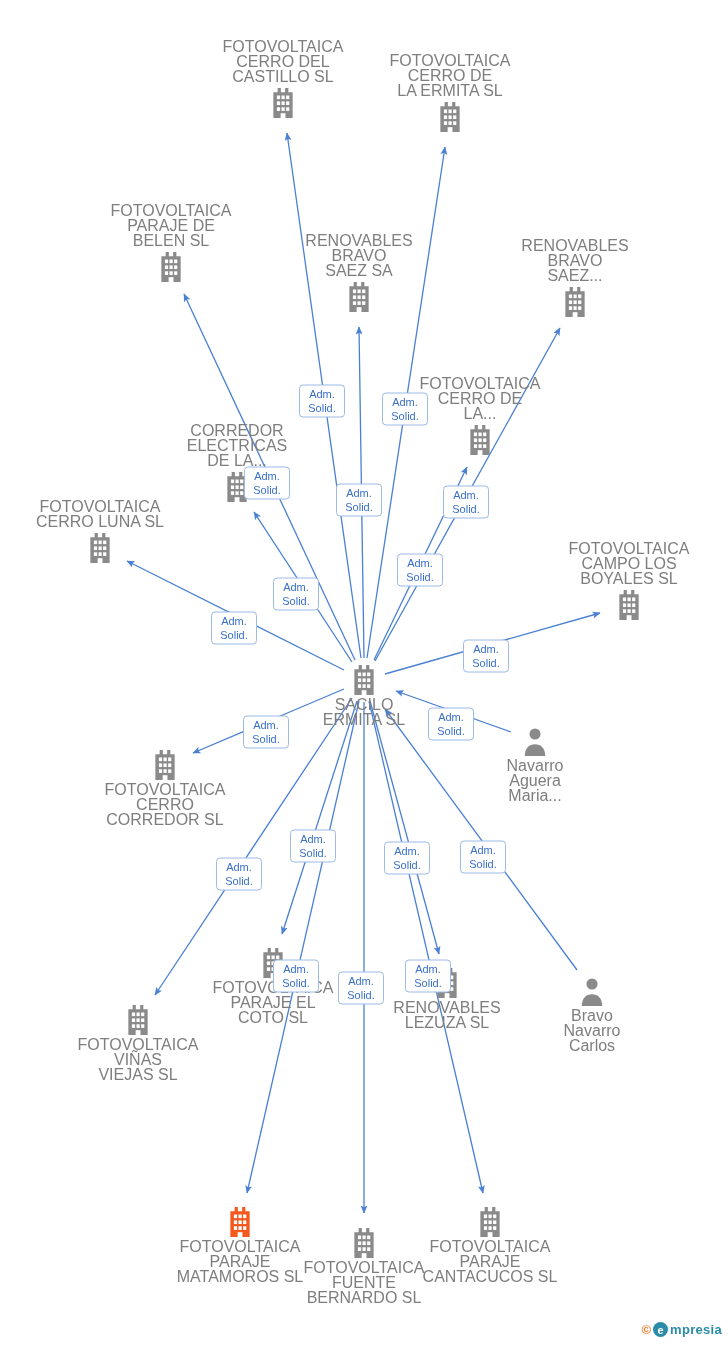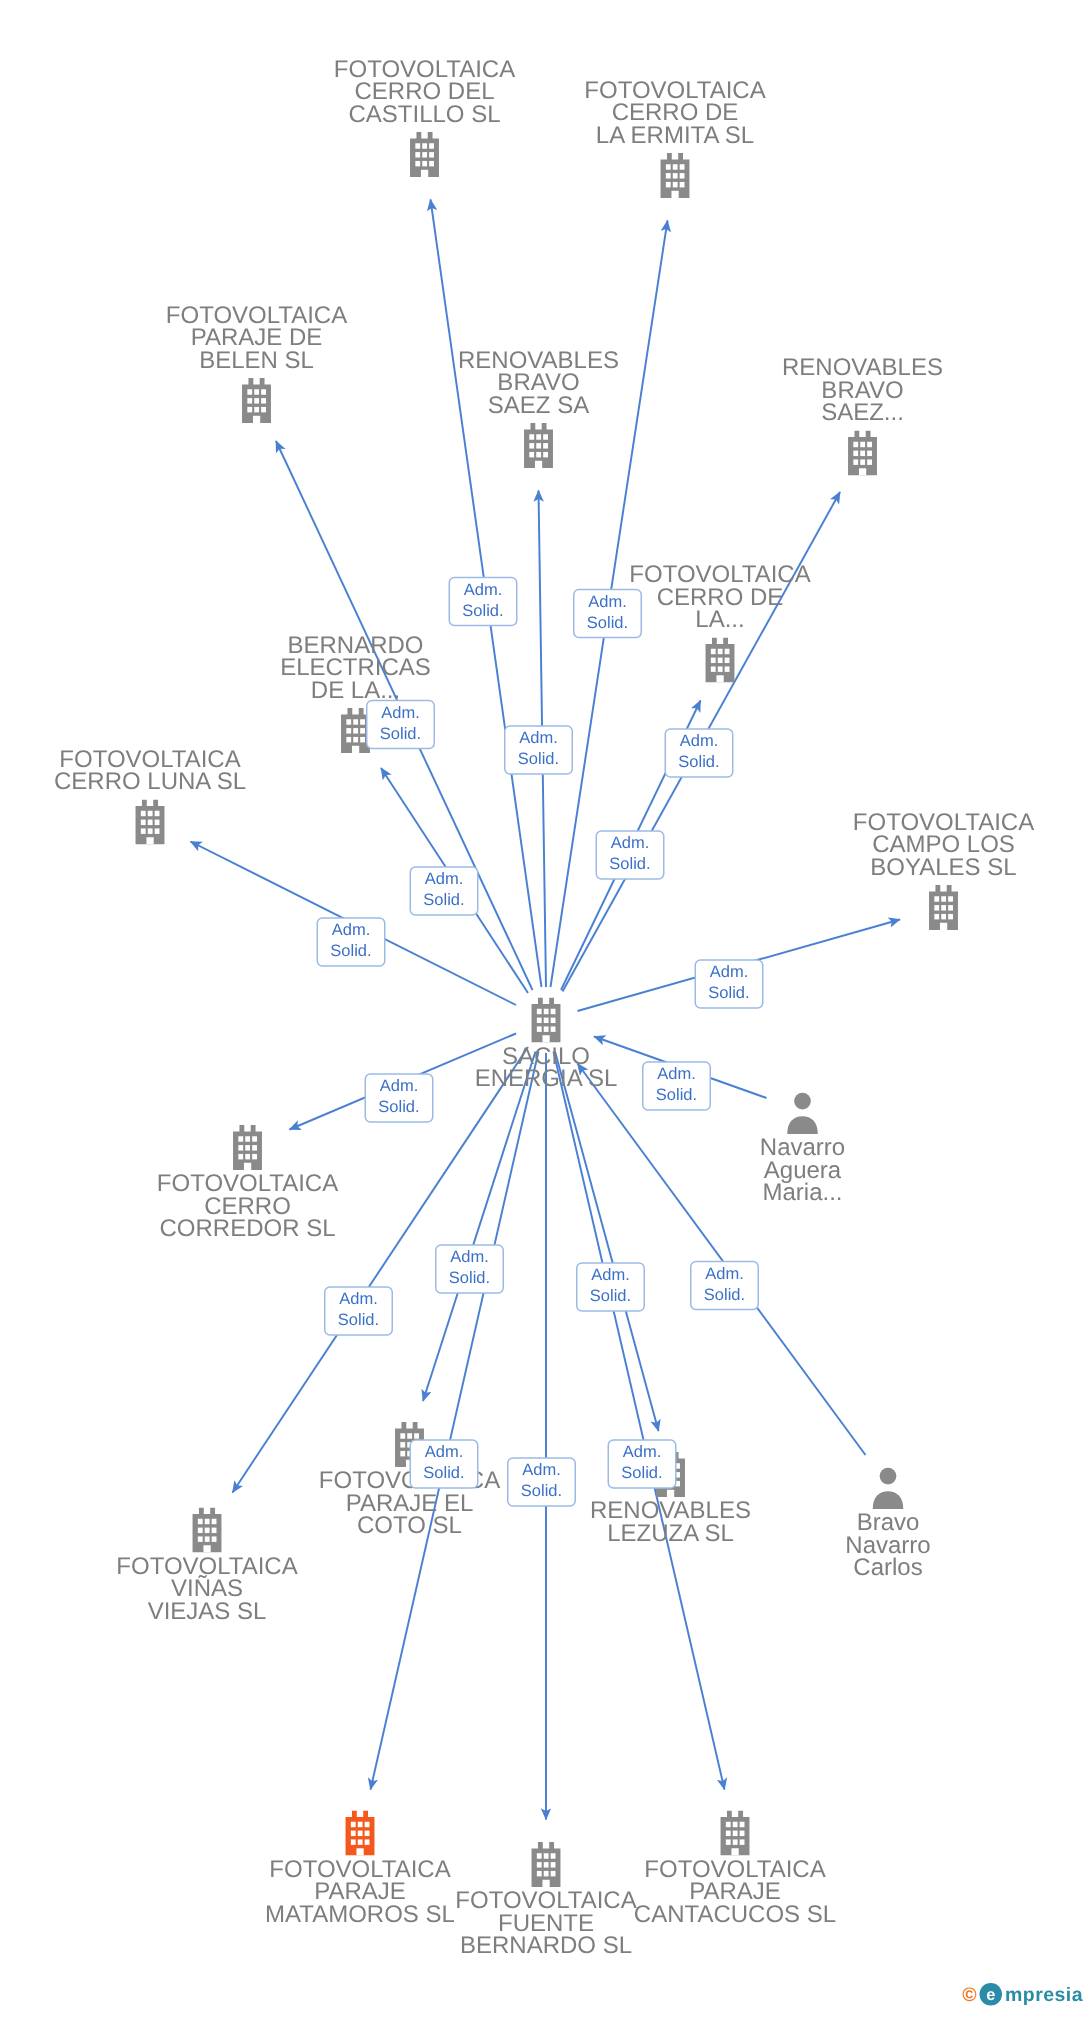--- a/index.html
+++ b/index.html
@@ -194,21 +194,21 @@
               <rect x="6.3" y="12.5" width="3" height="3.4"></rect>
               <rect x="10.6" y="12.5" width="3" height="3.4"></rect>
               <rect x="14.9" y="12.5" width="3" height="3.4"></rect>
               <rect x="6.3" y="18" width="3" height="3.4"></rect>
               <rect x="10.6" y="18" width="3" height="3.4"></rect>
               <rect x="14.9" y="18" width="3" height="3.4"></rect>
               <rect x="9.8" y="23.5" width="4.5" height="4.5"></rect>
             </g>
           </svg>
         </div>
-        <div class="node-label above">BERNARDO
+        <div class="node-label above">CORREDOR
 ELECTRICAS
 DE LA...</div>
       </div>
       <div class="node" style="left: 480px; top: 440px;">
         <div class="node-icon">
           <svg width="26" height="30" viewBox="0 0 24 28">
             <path fill="currentColor" d="M3 28V4h4V0h3v4h4V0h3v4h4v24z"></path>
             <g fill="#ffffff">
               <rect x="6.3" y="7" width="3" height="3.4"></rect>
               <rect x="10.6" y="7" width="3" height="3.4"></rect>
@@ -282,21 +282,21 @@
               <rect x="10.6" y="12.5" width="3" height="3.4"></rect>
               <rect x="14.9" y="12.5" width="3" height="3.4"></rect>
               <rect x="6.3" y="18" width="3" height="3.4"></rect>
               <rect x="10.6" y="18" width="3" height="3.4"></rect>
               <rect x="14.9" y="18" width="3" height="3.4"></rect>
               <rect x="9.8" y="23.5" width="4.5" height="4.5"></rect>
             </g>
           </svg>
         </div>
         <div class="node-label below">SACILO
-ENERGIA SL</div>
+ERMITA SL</div>
       </div>
       <div class="node" style="left: 535px; top: 741px;">
         <div class="node-icon">
           <svg width="26" height="30" viewBox="0 0 24 28">
             <circle cx="12" cy="7.5" r="5.2" fill="currentColor"></circle>
             <path fill="currentColor" d="M2.5 28c0-7.5 4-11 9.5-11s9.5 3.5 9.5 11z"></path>
           </svg>
         </div>
         <div class="node-label below">Navarro
 Aguera

